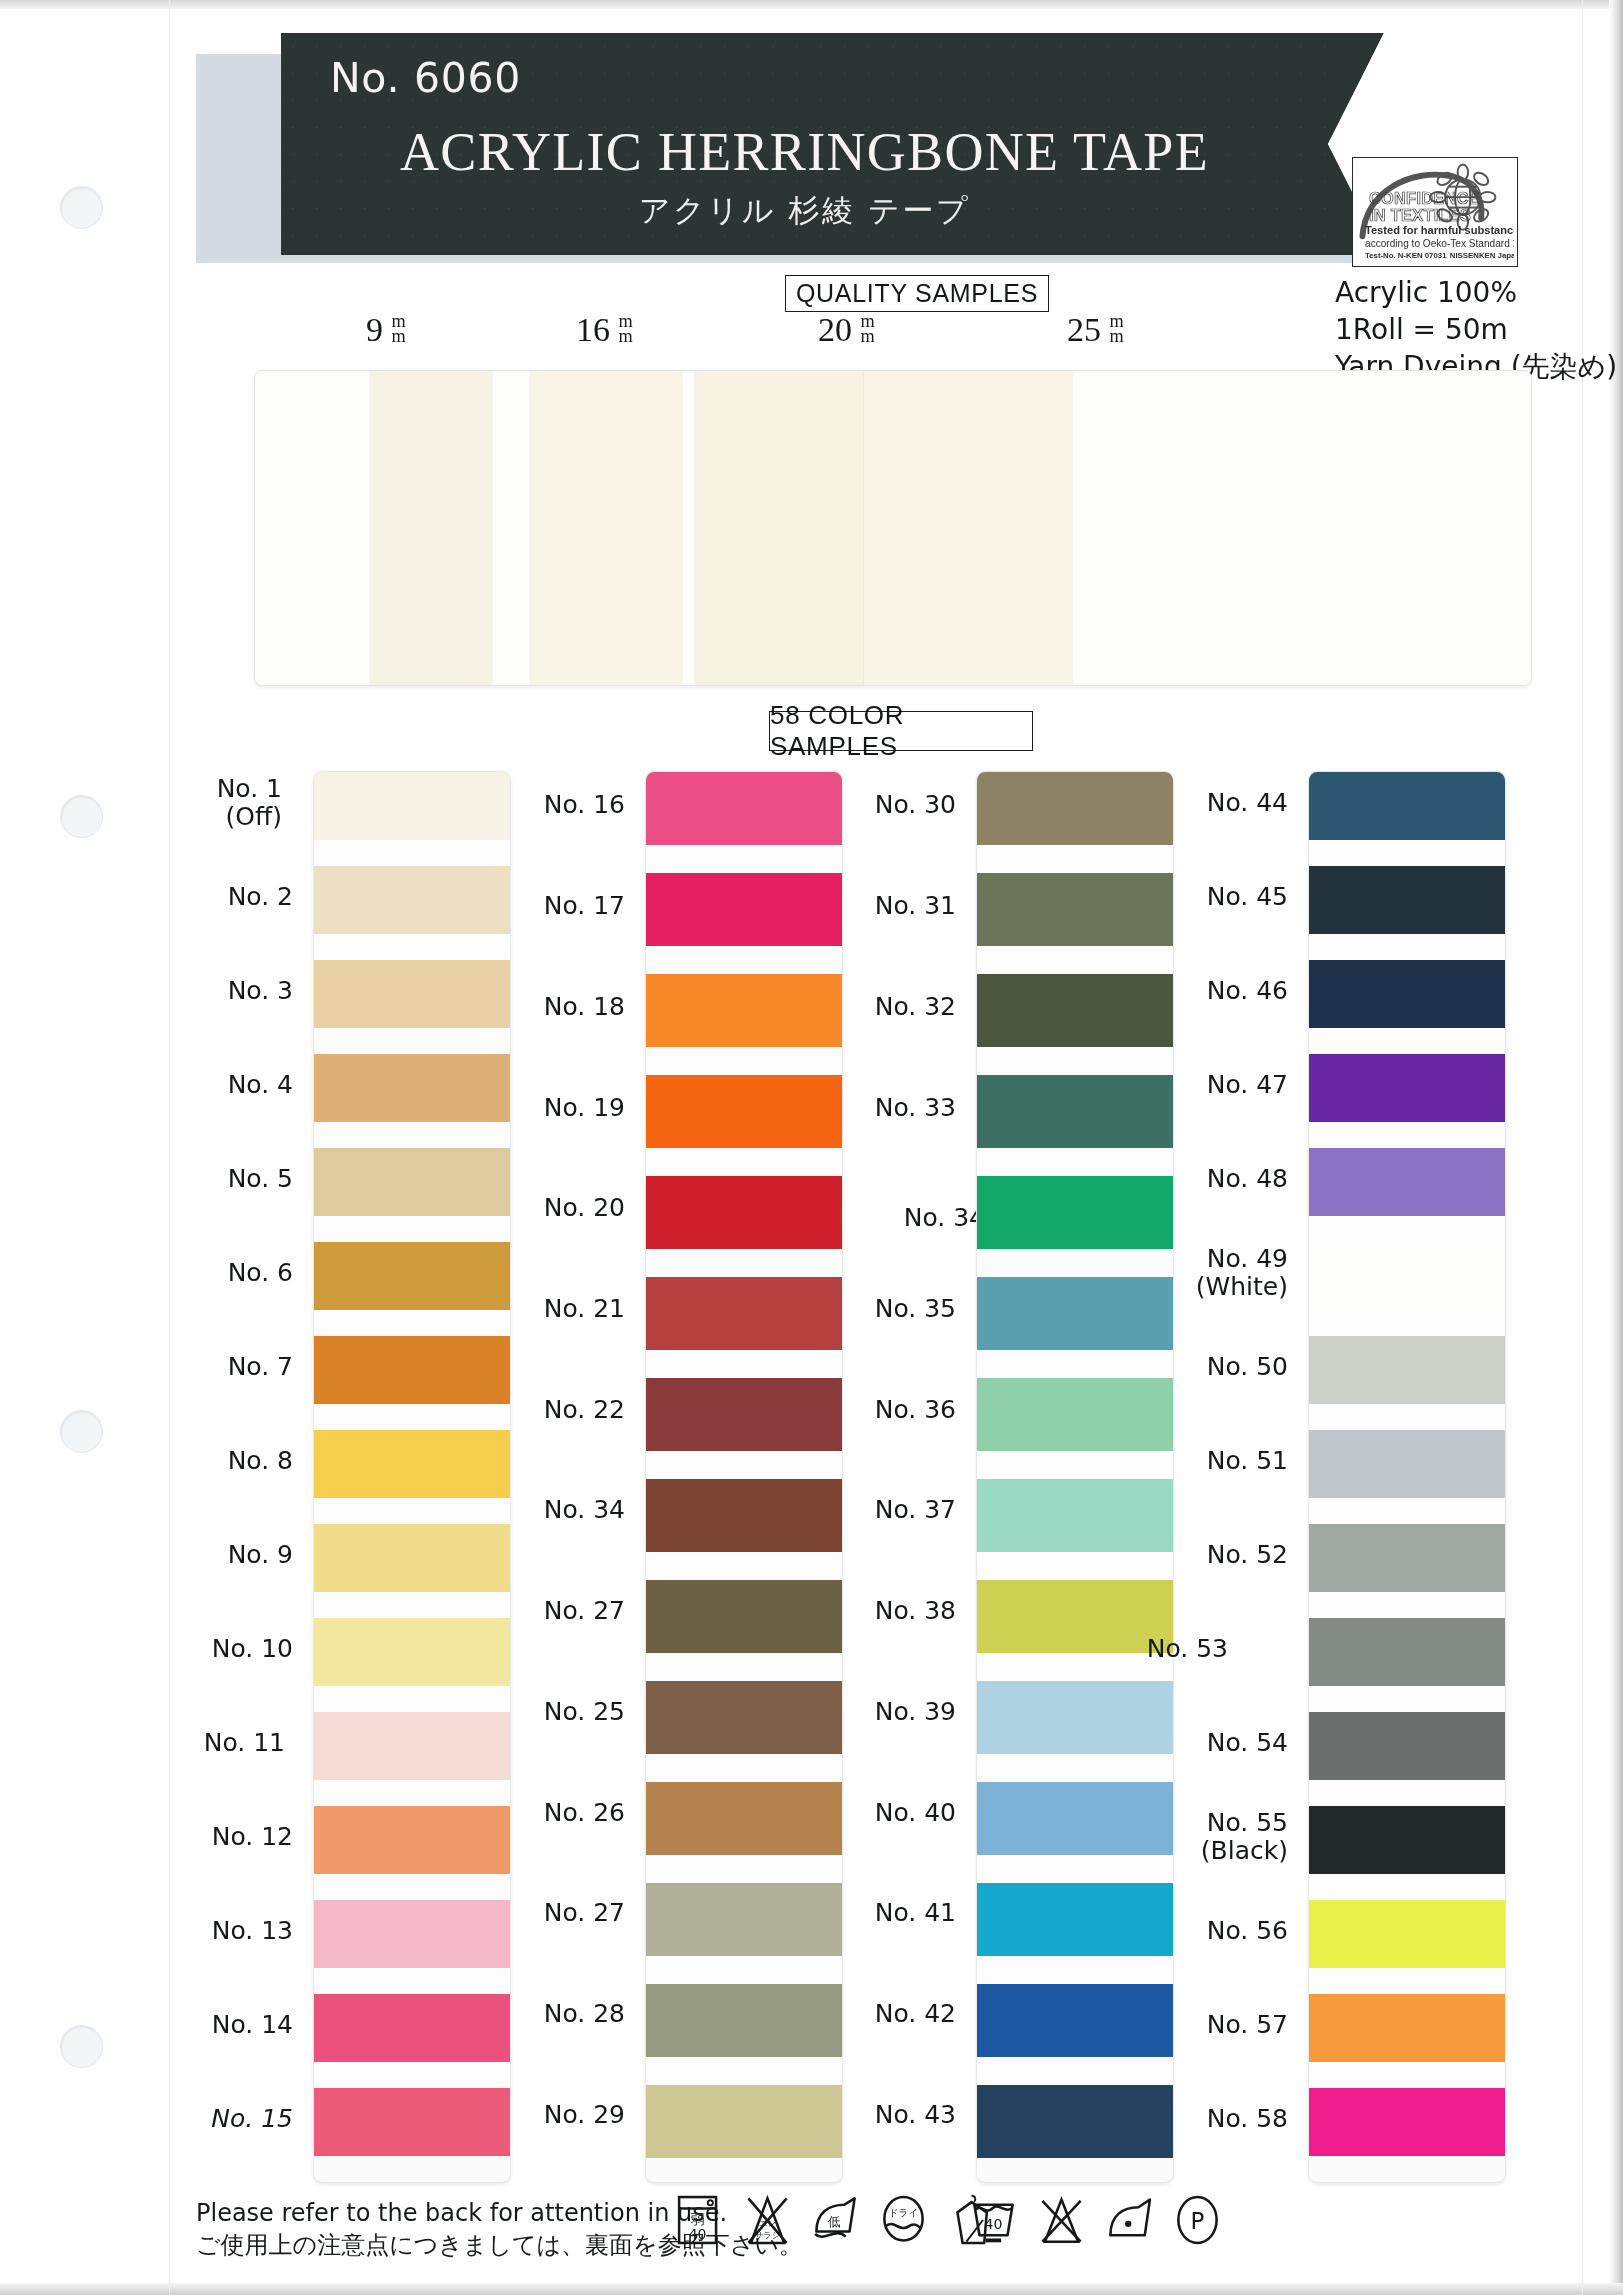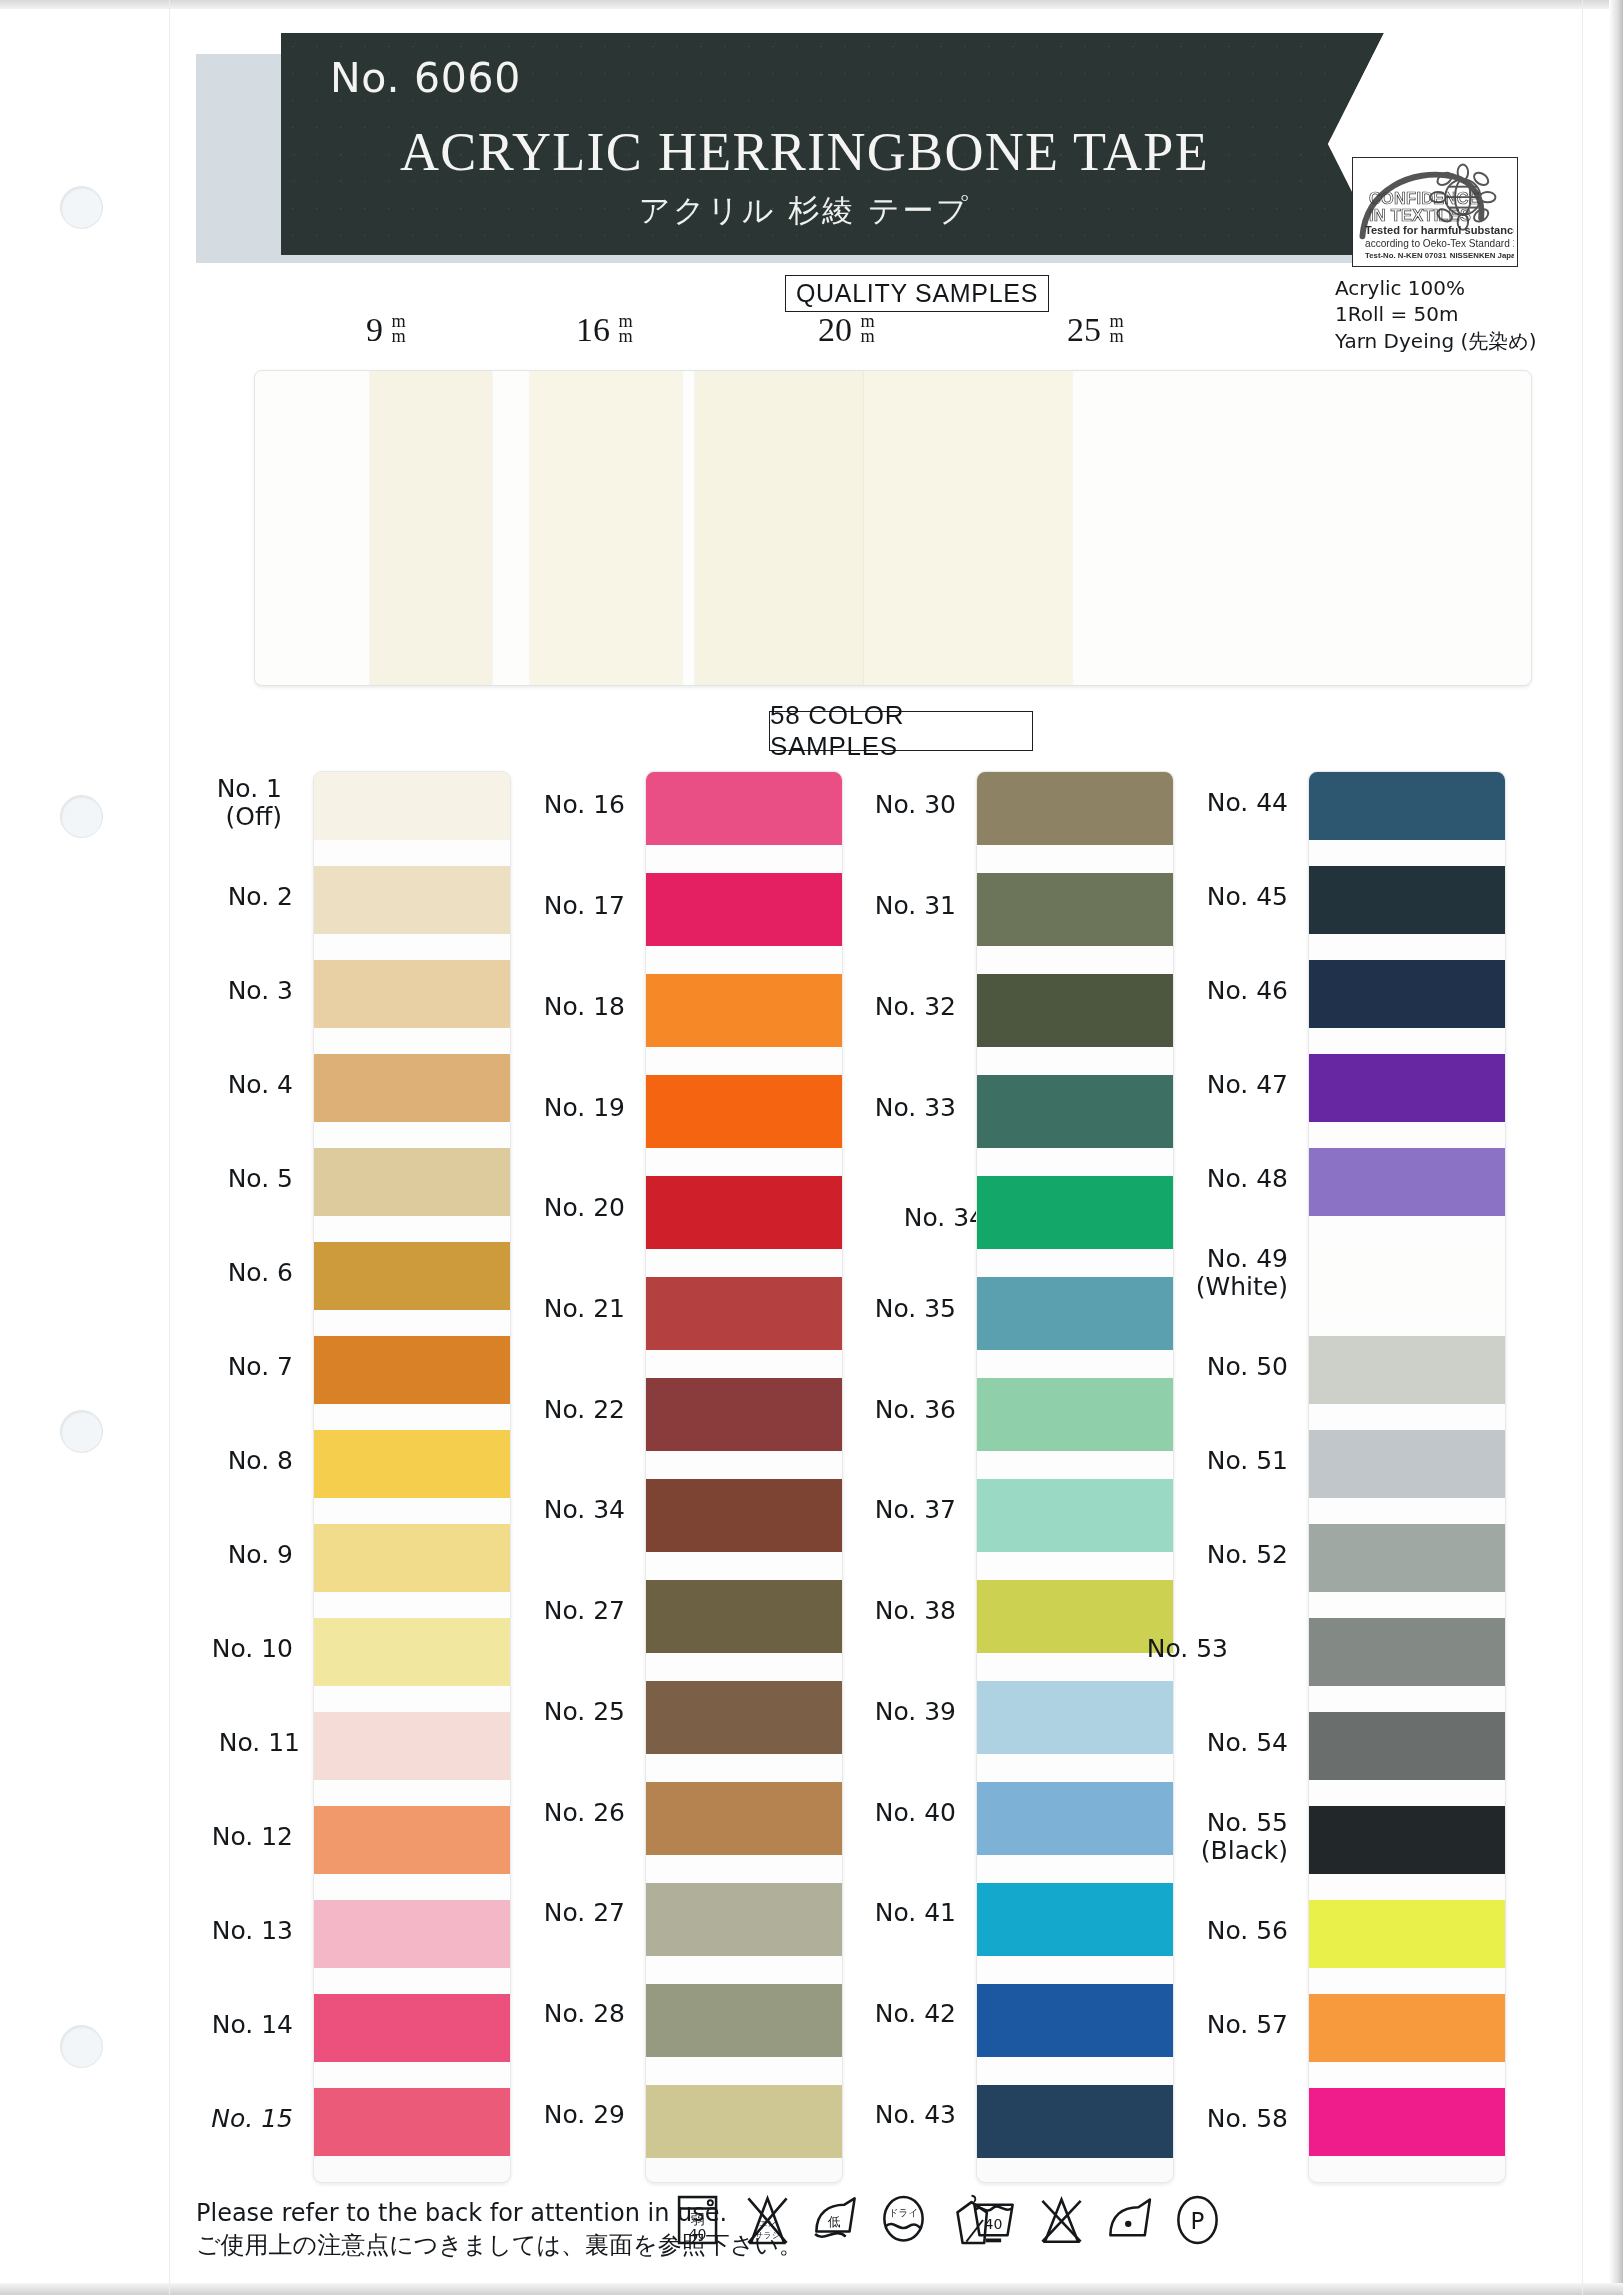--- a/index.html
+++ b/index.html
@@ -86,21 +86,21 @@
 
   
   .oeko{
     position:absolute;left:1352px;top:157px;width:164px;height:108px;
     border:1.3px solid #2a2a2a;background:#fff;
   }
   .oeko svg{display:block;}
 
   .spec{
     position:absolute;left:1335px;top:275px;
-    font-size:20px;line-height:1.32;color:#16191c;
+    font-size:28px;line-height:1.32;color:#16191c;
     font-family:"DejaVu Sans", sans-serif;
     white-space:nowrap;
   }
 
   
   .sect-box{
     position:absolute;border:1.6px solid #1b1f22;background:#fff;
     display:flex;align-items:center;justify-content:center;
     font-family:"Liberation Sans", sans-serif;
     color:#13171a;
@@ -241,21 +241,21 @@
       <div class="lbl" style="left: 86px; width: 196px; top: 775px;"><span>No. 1</span><br><span>(Off)</span></div>
       <div class="lbl" style="left: 97px; width: 196px; top: 883px;"><span>No. 2</span></div>
       <div class="lbl" style="left: 97px; width: 196px; top: 977px;"><span>No. 3</span></div>
       <div class="lbl" style="left: 97px; width: 196px; top: 1071px;"><span>No. 4</span></div>
       <div class="lbl" style="left: 97px; width: 196px; top: 1165px;"><span>No. 5</span></div>
       <div class="lbl" style="left: 97px; width: 196px; top: 1259px;"><span>No. 6</span></div>
       <div class="lbl" style="left: 97px; width: 196px; top: 1353px;"><span>No. 7</span></div>
       <div class="lbl" style="left: 97px; width: 196px; top: 1447px;"><span>No. 8</span></div>
       <div class="lbl" style="left: 97px; width: 196px; top: 1541px;"><span>No. 9</span></div>
       <div class="lbl" style="left: 97px; width: 196px; top: 1635px;"><span>No. 10</span></div>
-      <div class="lbl" style="left: 104px; width: 196px; top: 1729px;"><span>No. 11</span></div>
+      <div class="lbl" style="left: 89px; width: 196px; top: 1729px;"><span>No. 11</span></div>
       <div class="lbl" style="left: 97px; width: 196px; top: 1823px;"><span>No. 12</span></div>
       <div class="lbl" style="left: 97px; width: 196px; top: 1917px;"><span>No. 13</span></div>
       <div class="lbl" style="left: 97px; width: 196px; top: 2011px;"><span>No. 14</span></div>
       <div class="lbl" style="left: 97px; width: 196px; top: 2105px; font-style: italic;"><span>No. 15</span></div>
       <div class="col" style="left: 313px; top: 771px; height: 1410px;">
         <div class="swatch" title="No. 1" style="height: 68px; background: rgb(246, 243, 230);"></div>
         <div class="gap" style="height: 26px;"></div>
         <div class="swatch" title="No. 2" style="height: 68px; background: rgb(237, 223, 194);"></div>
         <div class="gap" style="height: 26px;"></div>
         <div class="swatch" title="No. 3" style="height: 68px; background: rgb(232, 207, 164);"></div>

